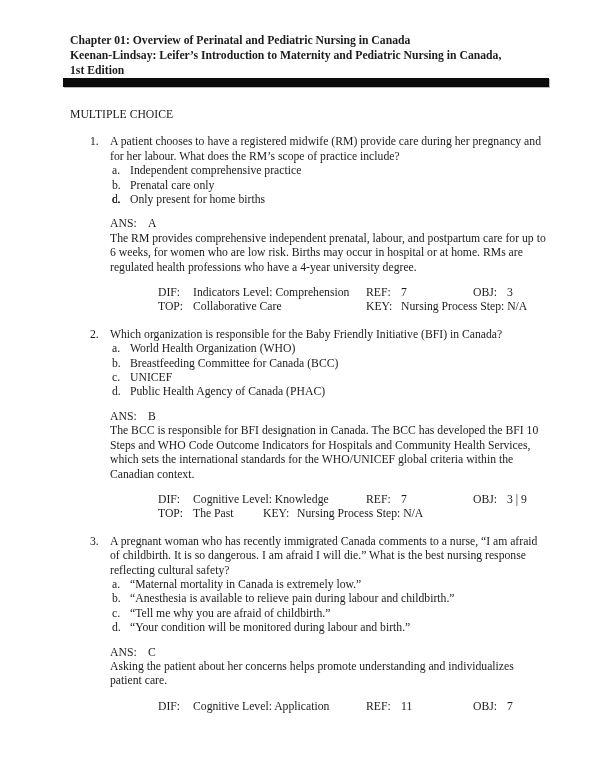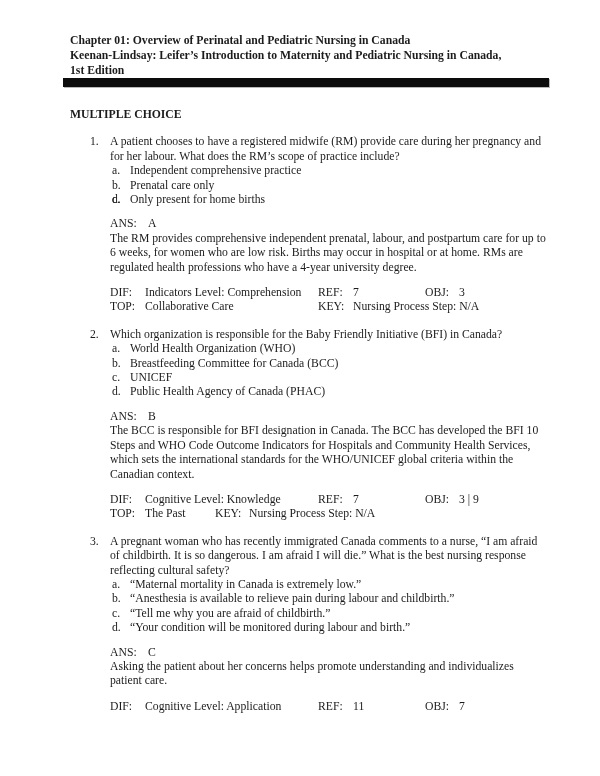--- a/index.html
+++ b/index.html
@@ -15,30 +15,30 @@
     font-size: 11.7px;
     line-height: 14.4px;
   }
   .doc-header { font-weight: bold; line-height: 15px; }
   .doc-rule {
     margin-left: -7px;
     width: 486px; height: 9px;
     background: #0c0c0c;
     box-shadow: 1px 1px 0 #b9b9b9;
   }
-  .section-heading { font-weight: bold; margin-top: 21px; }
+  .section-heading { font-weight: normal; margin-top: 21px; }
   .question { position: relative; padding-left: 40px; margin-top: 13px; }
   .qnum { position: absolute; left: 20px; top: 0; }
   .qtext { width: 437px; }
   .option { position: relative; padding-left: 20px; width: 437px; }
   .opt-letter { position: absolute; left: 2px; top: 0; }
   .answer { margin-top: 10px; }
   .ans-label { display: inline-block; min-width: 38px; }
   .rationale { width: 437px; }
-  .meta { margin-top: 11px; }
+  .meta { margin-top: 11px; margin-left: 48px; }
   .meta-row { position: relative; height: 14.4px; }
   .meta-row span { position: absolute; top: 0; white-space: nowrap; }
   .t0   { left: 0; }
   .t35  { left: 35px; }
   .t105 { left: 105px; }
   .t139 { left: 139px; }
   .t208 { left: 208px; }
   .t243 { left: 243px; }
   .t315 { left: 315px; }
   .t349 { left: 349px; }

